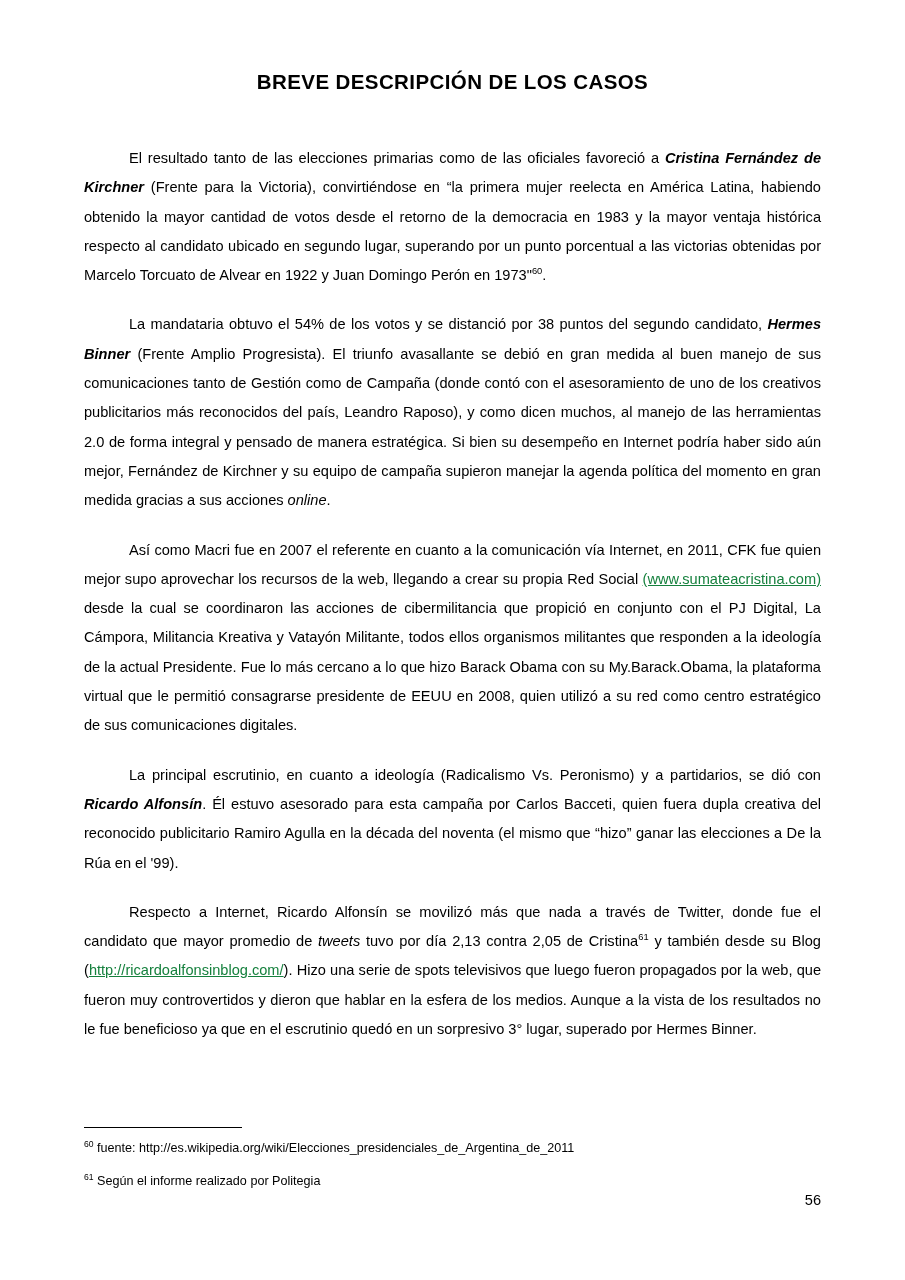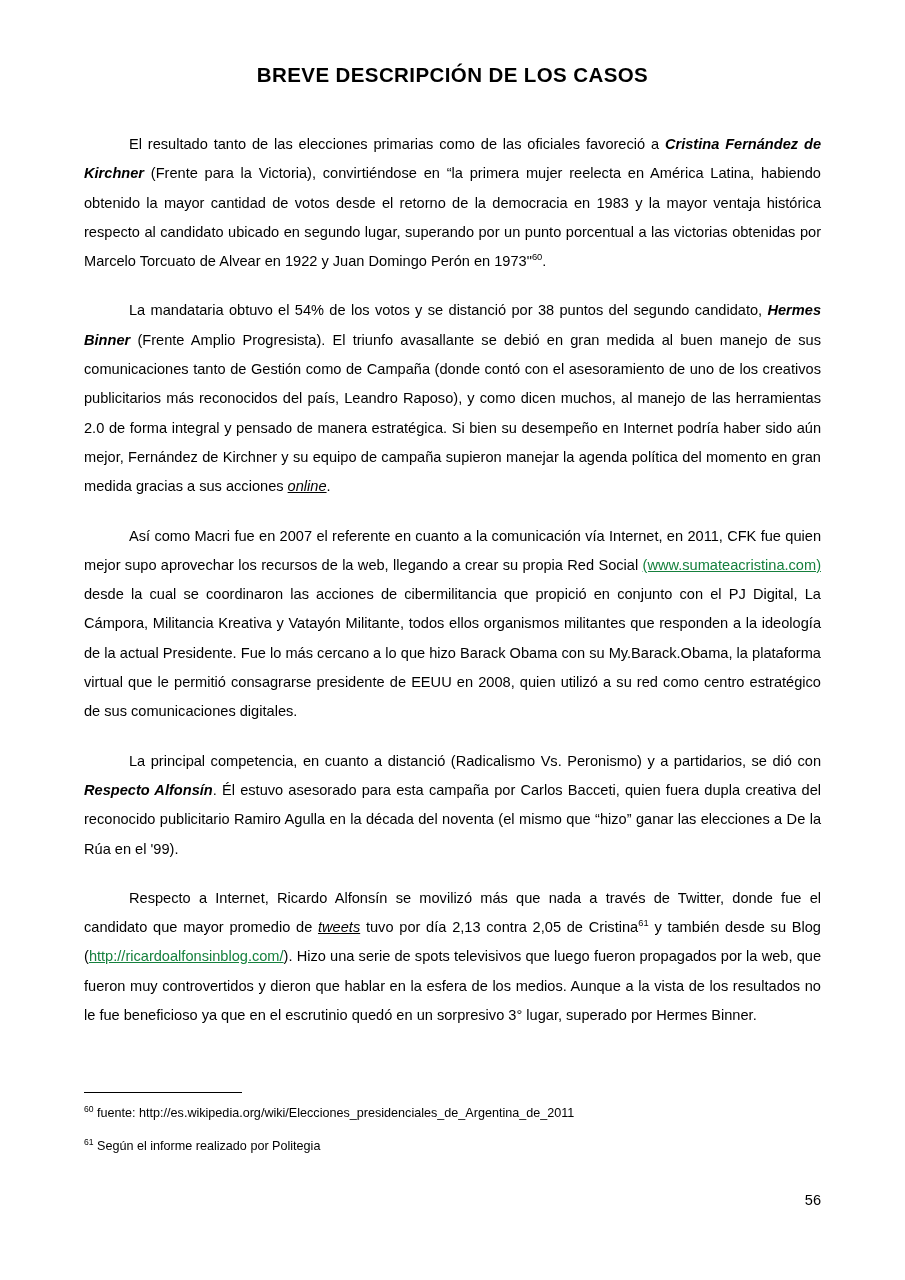--- a/index.html
+++ b/index.html
@@ -24,21 +24,21 @@
     position: absolute;
     left: 84px;
     top: 0;
     width: 737px;
   }
   .doc-title {
     text-align: center;
     font-size: 20.5px;
     font-weight: bold;
     letter-spacing: 0.4px;
-    margin: 5px;
+    margin: 12px;
     padding-top: 58px;
     color: #000000;
   }
   .body-block {
     padding-top: 38px;
   }
   p.para {
     margin: 0 0 20px 0;
     font-size: 14.6px;
     line-height: 29.3px;
@@ -51,35 +51,34 @@
   p.para:last-child {
     margin-bottom: 0;
     margin-top: 17px;
   }
   b, strong {
     font-weight: bold;
     font-style: italic;
   }
   i, em {
     font-style: italic;
-    text-decoration: underline;
   }
   a.link {
     color: #15803d;
     text-decoration: underline;
   }
   sup {
     font-size: 9.4px;
     vertical-align: super;
     line-height: 0;
   }
   .footnotes {
     position: absolute;
     left: 84px;
-    top: 1092px;
+    top: 1127px;
     width: 737px;
   }
   .fn-rule {
     width: 158px;
     height: 0;
     border-top: 1.3px solid #000000;
     margin: 0 0 12px 0;
   }
   p.footnote {
     margin: 0 0 16px 0;
@@ -112,21 +111,21 @@
     <h1 class="doc-title">BREVE DESCRIPCIÓN DE LOS CASOS</h1>
 
     <div class="body-block">
 
       <p class="para"><span>El resultado tanto de las elecciones primarias como de las oficiales favoreció a </span><b>Cristina Fernández de Kirchner</b><span> (Frente para la Victoria), convirtiéndose en “la primera mujer reelecta en América Latina, habiendo obtenido la mayor cantidad de votos desde el retorno de la democracia en 1983 y la mayor ventaja histórica respecto al candidato ubicado en segundo lugar, superando por un punto porcentual a las victorias obtenidas por Marcelo Torcuato de Alvear en 1922 y Juan Domingo Perón en 1973"</span><sup>60</sup><span>.</span></p>
 
       <p class="para"><span>La mandataria obtuvo el 54% de los votos y se distanció por 38 puntos del segundo candidato, </span><b>Hermes Binner</b><span> (Frente Amplio Progresista). El triunfo avasallante se debió en gran medida al buen manejo de sus comunicaciones tanto de Gestión como de Campaña (donde contó con el asesoramiento de uno de los creativos publicitarios más reconocidos del país, Leandro Raposo), y como dicen muchos, al manejo de las herramientas 2.0 de forma integral y pensado de manera estratégica. Si bien su desempeño en Internet podría haber sido aún mejor, Fernández de Kirchner y su equipo de campaña supieron manejar la agenda política del momento en gran medida gracias a sus acciones </span><i>online</i><span>.</span></p>
 
       <p class="para"><span>Así como Macri fue en 2007 el referente en cuanto a la comunicación vía Internet, en 2011, CFK fue quien mejor supo aprovechar los recursos de la web, llegando a crear su propia Red Social </span><a class="link" href="#">(www.sumateacristina.com)</a><span> desde la cual se coordinaron las acciones de cibermilitancia que propició en conjunto con el PJ Digital, La Cámpora, Militancia Kreativa y Vatayón Militante, todos ellos organismos militantes que responden a la ideología de la actual Presidente. Fue lo más cercano a lo que hizo Barack Obama con su My.Barack.Obama, la plataforma virtual que le permitió consagrarse presidente de EEUU en 2008, quien utilizó a su red como centro estratégico de sus comunicaciones digitales.</span></p>
 
-      <p class="para"><span>La principal competencia, en cuanto a distanció (Radicalismo Vs. Peronismo) y a partidarios, se dió con </span><b>Respecto Alfonsín</b><span>. Él estuvo asesorado para esta campaña por Carlos Bacceti, quien fuera dupla creativa del reconocido publicitario Ramiro Agulla en la década del noventa (el mismo que “hizo” ganar las elecciones a De la Rúa en el '99).</span></p>
+      <p class="para"><span>La principal escrutinio, en cuanto a ideología (Radicalismo Vs. Peronismo) y a partidarios, se dió con </span><b>Ricardo Alfonsín</b><span>. Él estuvo asesorado para esta campaña por Carlos Bacceti, quien fuera dupla creativa del reconocido publicitario Ramiro Agulla en la década del noventa (el mismo que “hizo” ganar las elecciones a De la Rúa en el '99).</span></p>
 
       <p class="para"><span>Respecto a Internet, Ricardo Alfonsín se movilizó más que nada a través de Twitter, donde fue el candidato que mayor promedio de </span><i>tweets</i><span> tuvo por día 2,13 contra 2,05 de Cristina</span><sup>61</sup><span> y también desde su Blog (</span><a class="link" href="#">http://ricardoalfonsinblog.com/</a><span>). Hizo una serie de spots televisivos que luego fueron propagados por la web, que fueron muy controvertidos y dieron que hablar en la esfera de los medios. Aunque a la vista de los resultados no le fue beneficioso ya que en el escrutinio quedó en un sorpresivo 3° lugar, superado por Hermes Binner.</span></p>
 
     </div>
   </div>
 
   <div class="footnotes">
     <div class="fn-rule"></div>
 
     <p class="footnote"><sup>60</sup><span> fuente: http://es.wikipedia.org/wiki/Elecciones_presidenciales_de_Argentina_de_2011</span></p>

